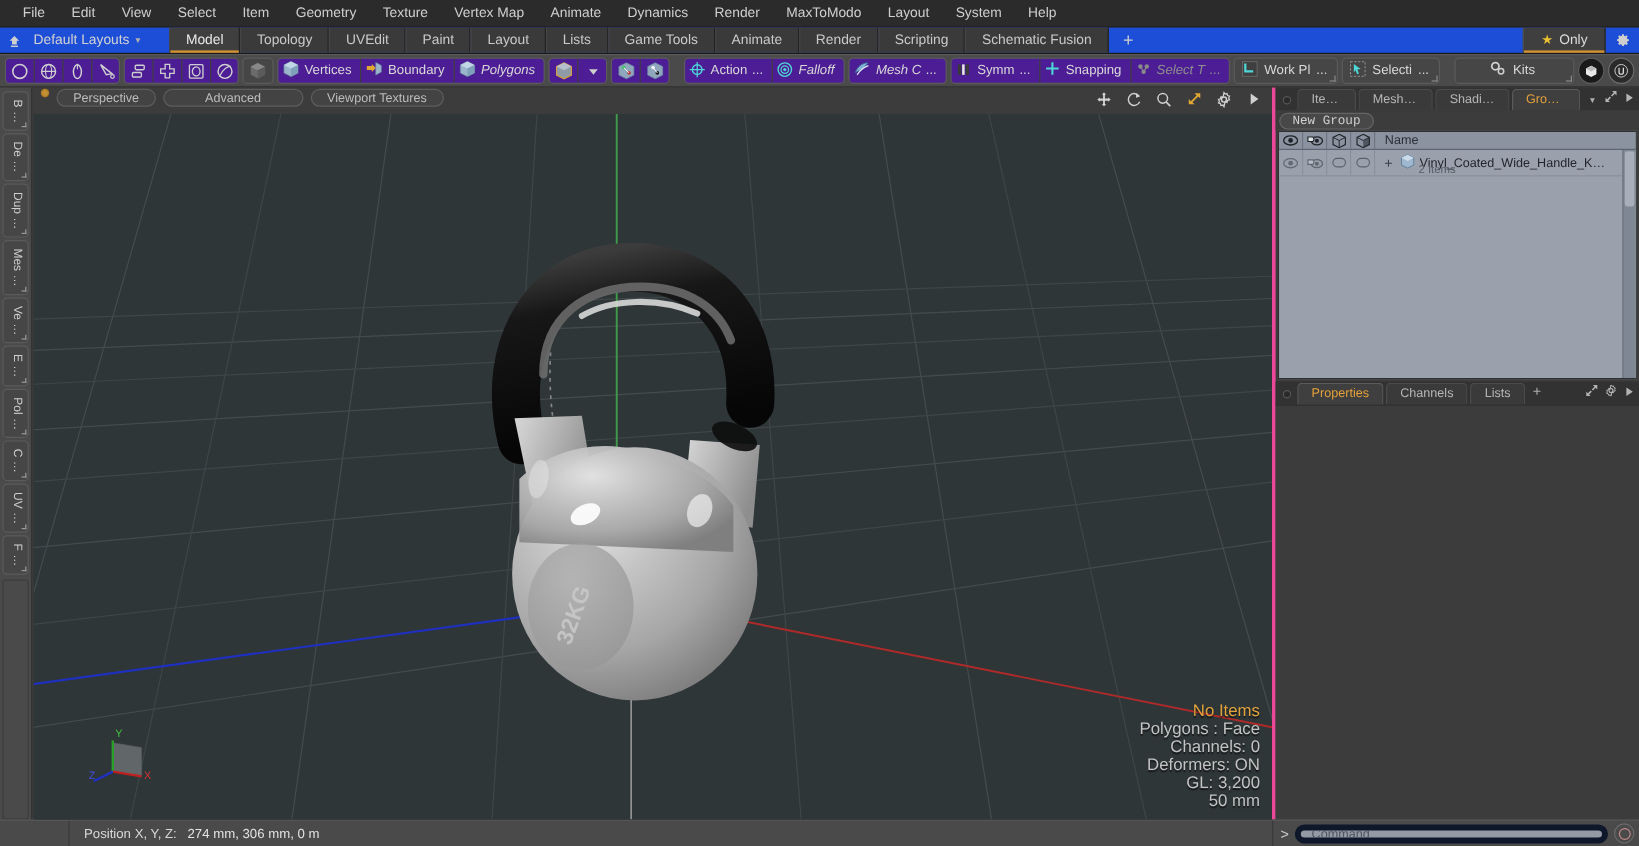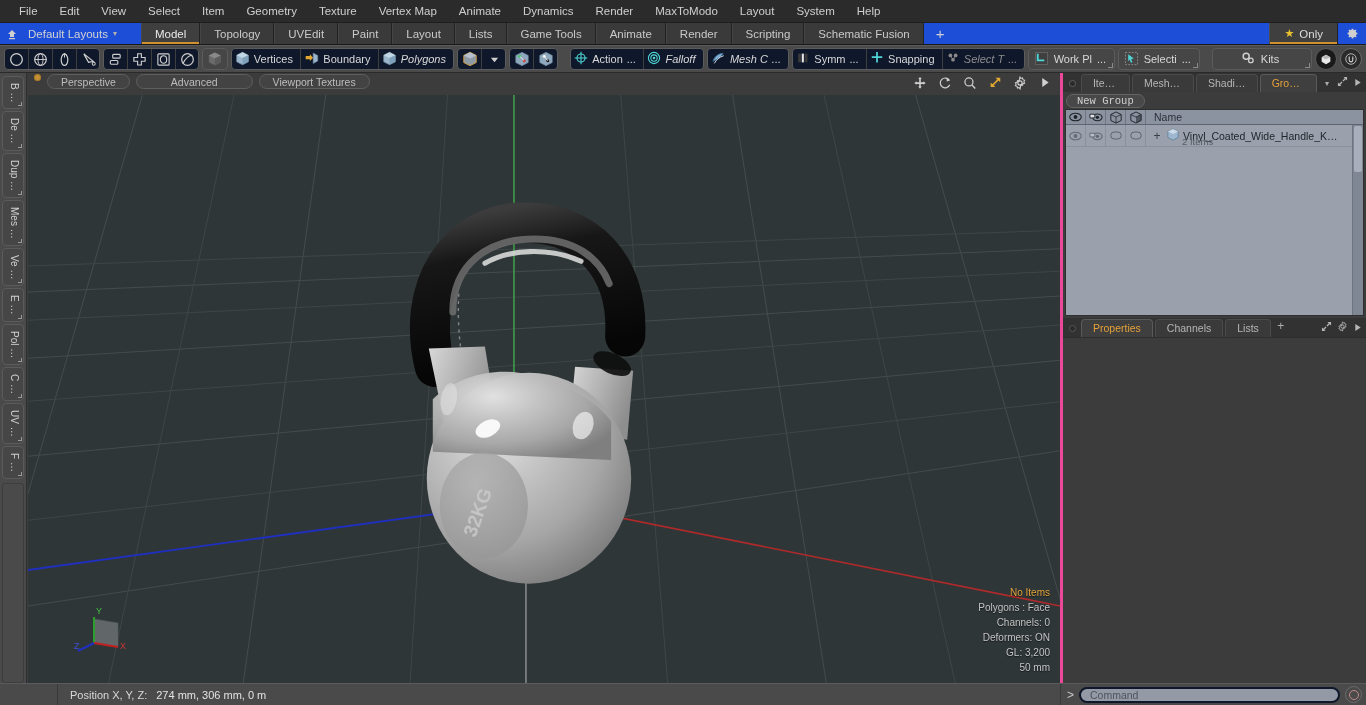--- a/index.html
+++ b/index.html
@@ -48,21 +48,21 @@
   .lb-only::after { content:""; position:absolute; left:0; right:0; bottom:0; height:2px; background:#d2912f; }
   .lb-only .star { color:#e8c030; font-size:11px; }
   .lb-gear { width:28px; display:flex; align-items:center; justify-content:center; }
 
   
   .toolbar {
     height:28px; background:#4a4a4a; display:flex; align-items:center; flex:0 0 28px;
     padding:0 4px; gap:3px; border-bottom:1px solid #2a2a2a;
     border-top:1px solid #5a5a5a;
   }
-  .tgroup { display:flex; align-items:stretch; height:22px; background:#0f172a;
+  .tgroup { display:flex; align-items:stretch; height:22px; background:#4c1d95;
     border:1px solid #5b5b5b; border-radius:4px; overflow:hidden; }
   .tbtn { display:flex; align-items:center; justify-content:center; min-width:24px; padding:0 3px;
           border-right:1px solid #3f3f3f; cursor:default; }
   .tbtn:last-child { border-right:none;font-style:italic; }
   .tbtn.lbl { padding:0 8px 0 4px; gap:4px; font-size:11px; color:#d8d8d8; white-space:nowrap; }
   .tbtn.dim { color:#8e8e8e; }
   .tsep { width:6px; }
   .single { display:flex; align-items:center; justify-content:center; height:22px; min-width:24px;
             background:#464646; border:1px solid #5b5b5b; border-radius:4px; padding:0 4px; }
   .single.lbl { padding:0 9px 0 5px; gap:5px; font-size:11px; color:#d8d8d8; white-space:nowrap;}
@@ -95,21 +95,21 @@
     height:15px; line-height:14px; padding:0 13px; border:1px solid #5e5e5e; border-radius:8px;
     background:#434343; font-size:10.5px; color:#bdbdbd; cursor:default; white-space:nowrap;
   }
   .vp-spacer { flex:1; }
   .vpicon { width:19px; height:17px; display:flex; align-items:center; justify-content:center; cursor:default; }
 
   .viewport { position:relative; flex:1; background:#2f3638; overflow:hidden; }
   .viewport svg.scene { position:absolute; inset:0; width:100%; height:100%; }
 
   .vp-stats {
-    position:absolute; right:10px; bottom:8px; text-align:right; font-size:10px;
+    position:absolute; right:10px; bottom:8px; text-align:right; font-size:14px;
     line-height:15px; color:#c3c3c3; pointer-events:none; text-shadow:0 1px 1px rgba(0,0,0,.6);
   }
   .vp-stats .hi { color:#e2a33c; }
 
   .vp-axis { position:absolute; left:46px; bottom:18px; width:64px; height:60px; pointer-events:none; }
 
   
   .rpanel { width:306px; background:#3c3c3c; display:flex; flex-direction:column;
             border-left:3px solid #ec4899; }
   .paneltabs { height:19px; display:flex; align-items:flex-end; background:#323232; padding-left:4px;
@@ -160,21 +160,21 @@
   
   .statusbar { height:22px; background:#4a4a4a; display:flex; align-items:stretch; flex:0 0 22px;
                border-top:1px solid #5b5b5b; }
   .sb-left { width:27px; background:#4a4a4a; }
   .sb-pos { flex:1; display:flex; align-items:center; padding-left:12px; font-size:11px; color:#d8d8d8;
             background:#4a4a4a; border-left:1px solid #3a3a3a; gap:9px;margin-left:30px; }
   .sb-pos .val { color:#e2e2e2; }
   .sb-right { width:306px; display:flex; align-items:center; gap:5px; padding:0 4px 0 6px; background:#4a4a4a;
               border-left:1px solid #3a3a3a; }
   .sb-gt { color:#c9c9c9; font-size:12px; }
-  .cmd-input { flex:1; height:16px; background:#939aa5; border:2px solid #0f172a; border-radius:8px;
+  .cmd-input { flex:1; height:16px; background:#939aa5; border:5px solid #0f172a; border-radius:8px;
                font-size:10.5px; color:#4a5058; padding:0 9px; line-height:14px; outline:none;
                font-family:"Liberation Sans", sans-serif; }
   .cmd-input::placeholder { color:#4f555d; }
   .cmd-btn { width:17px; height:17px; border-radius:50%; background:#4a4a4a; border:1px solid #6a6a6a;
              display:flex; align-items:center; justify-content:center; }
   .cmd-btn i { width:10px; height:10px; border-radius:50%; border:1.5px solid #c08a8a; display:block; }
 </style>
 </head>
 <body>
 

